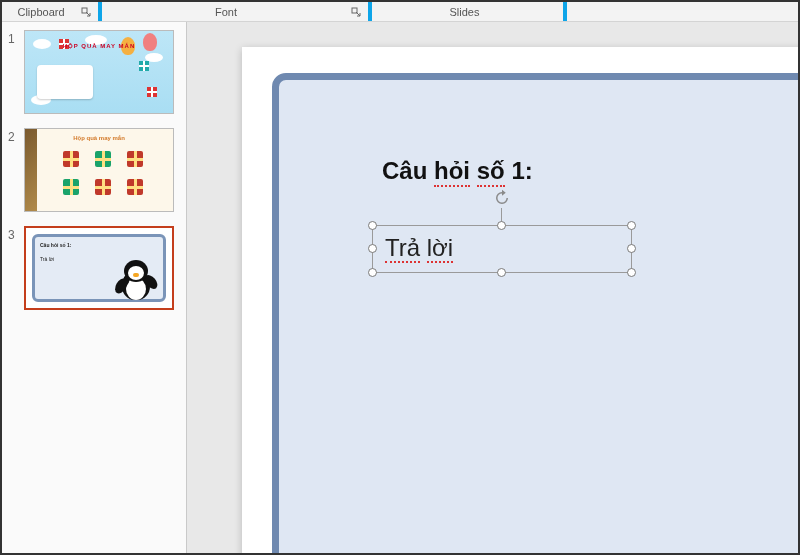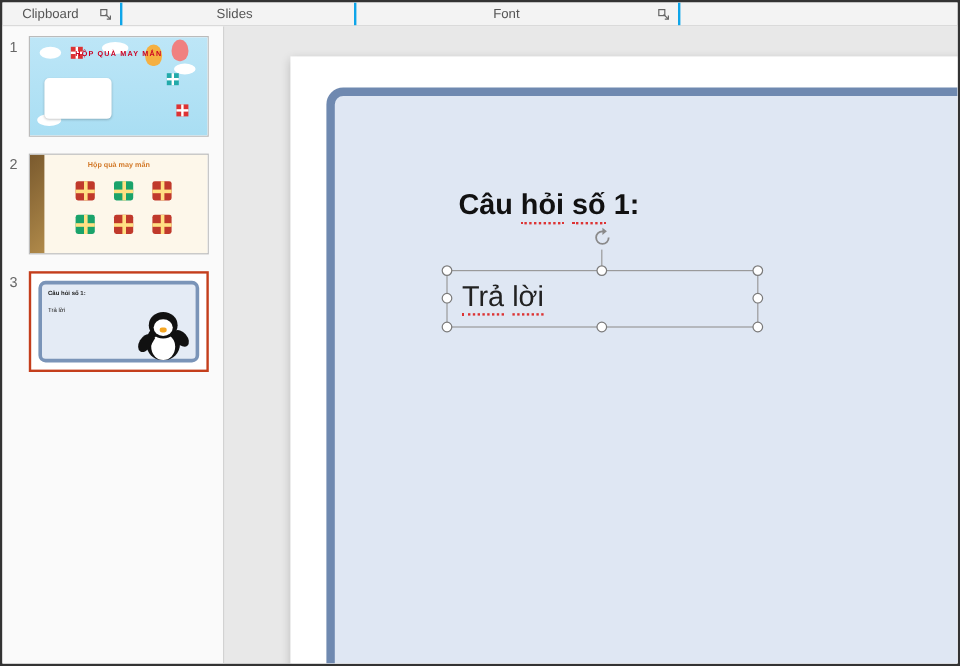--- a/index.html
+++ b/index.html
@@ -17,21 +17,21 @@
     border-bottom: 1px solid #d4d4d4;
     display: flex;
     align-items: center;
     font-size: 11px;
     color: #555;
   }
   .ribbon-group {
     display: flex;
     align-items: center;
     justify-content: flex-start;
-    border-right: 2px solid #0ea5e9;
+    border-right: 4px solid #0ea5e9;
     height: 100%;
     padding: 0 6px 0 0;
   }
   .ribbon-group-label {
     flex: 1;
     text-align: center;
   }
   .ribbon-launcher {
     width: 12px;
     height: 12px;
@@ -180,31 +180,31 @@
 <div class="ribbon-groups">
   <div class="ribbon-group rg-clipboard">
     <span class="ribbon-group-label">Clipboard</span>
     <span class="ribbon-launcher">
       <svg viewBox="0 0 10 10">
           <rect x="1" y="1" width="5" height="5" fill="none" stroke="#666" stroke-width="1"></rect>
           <path d="M5 5 L9 9 M9 6 V9 H6" fill="none" stroke="#666" stroke-width="1"></path>
         </svg>
     </span>
   </div>
-  <div class="ribbon-group rg-slides">
-    <span class="ribbon-group-label">Slides</span>
-  </div>
   <div class="ribbon-group rg-font">
     <span class="ribbon-group-label">Font</span>
     <span class="ribbon-launcher">
       <svg viewBox="0 0 10 10">
           <rect x="1" y="1" width="5" height="5" fill="none" stroke="#666" stroke-width="1"></rect>
           <path d="M5 5 L9 9 M9 6 V9 H6" fill="none" stroke="#666" stroke-width="1"></path>
         </svg>
     </span>
+  </div>
+  <div class="ribbon-group rg-slides">
+    <span class="ribbon-group-label">Slides</span>
   </div>
 </div>
 
 <div class="workspace">
   <div class="thumb-panel">
 
     <div class="thumb-row">
       <div class="thumb-num">1</div>
       <div class="thumb">
         <div class="thumb1-bg"></div>

